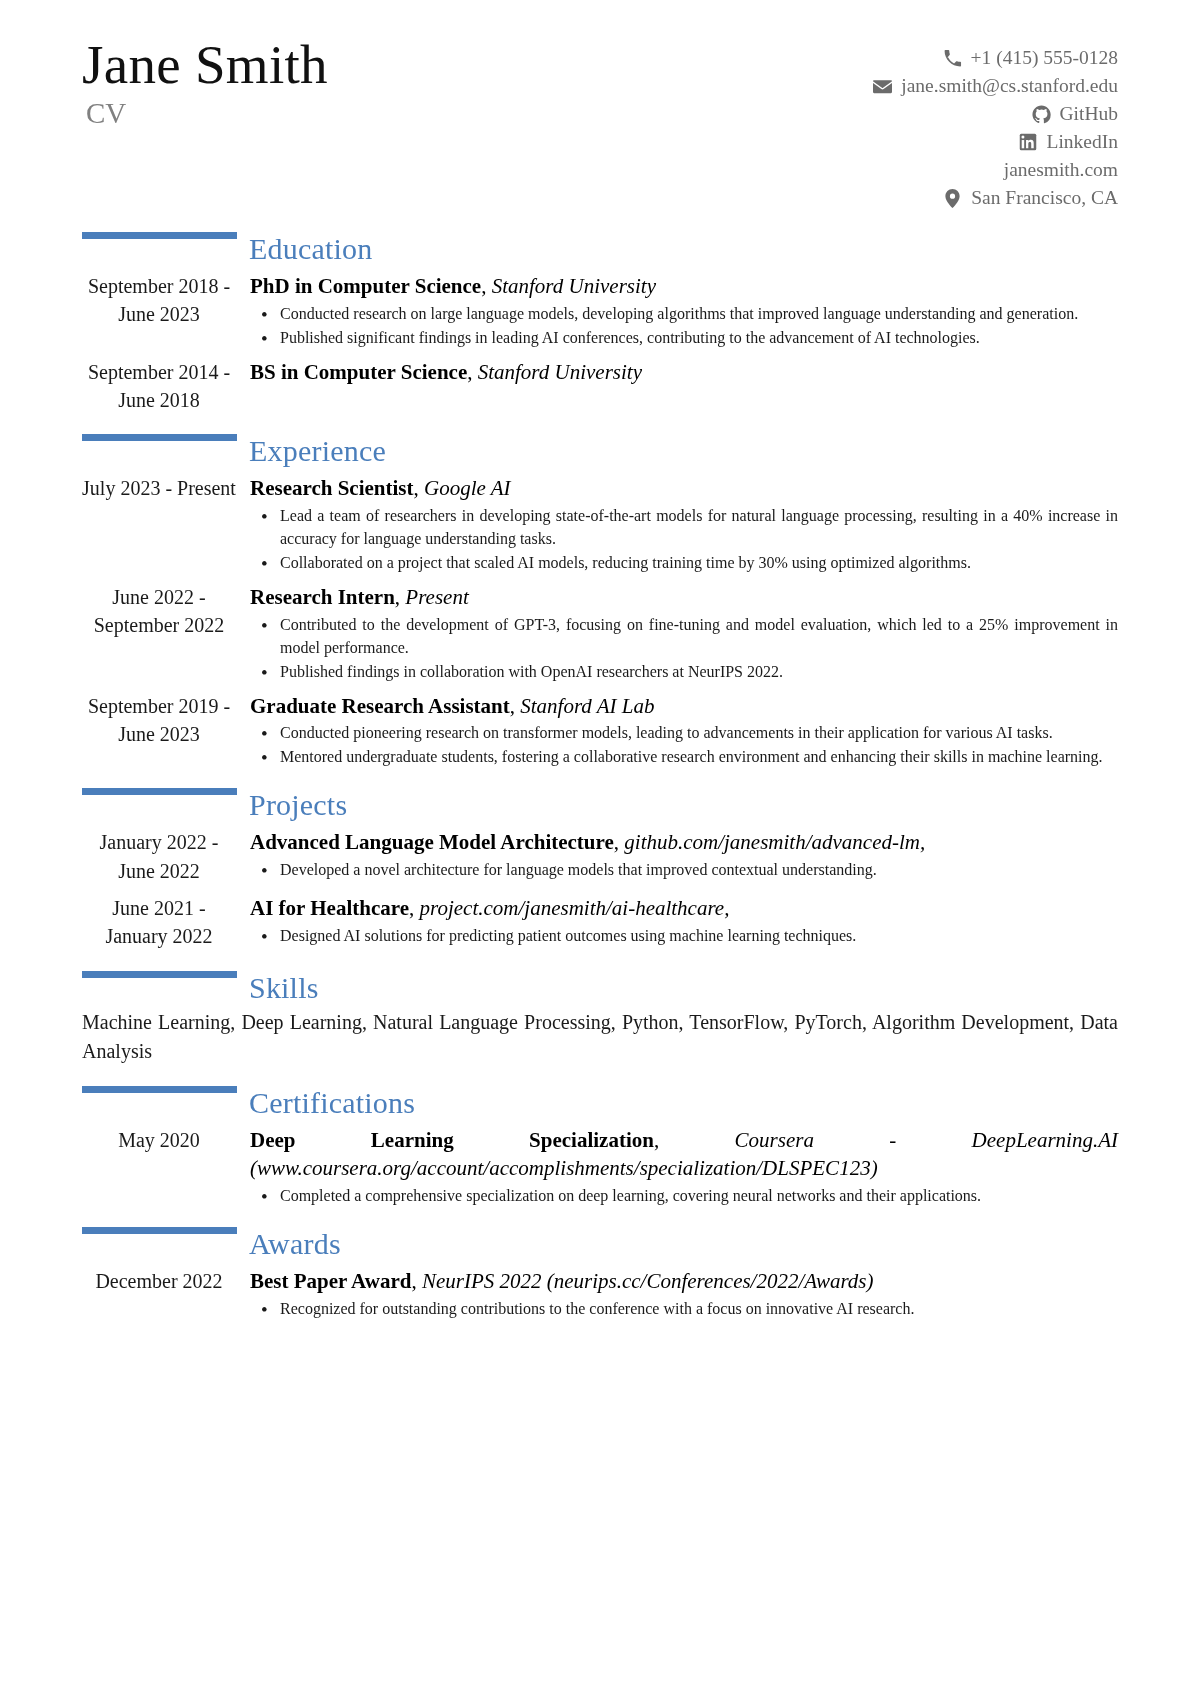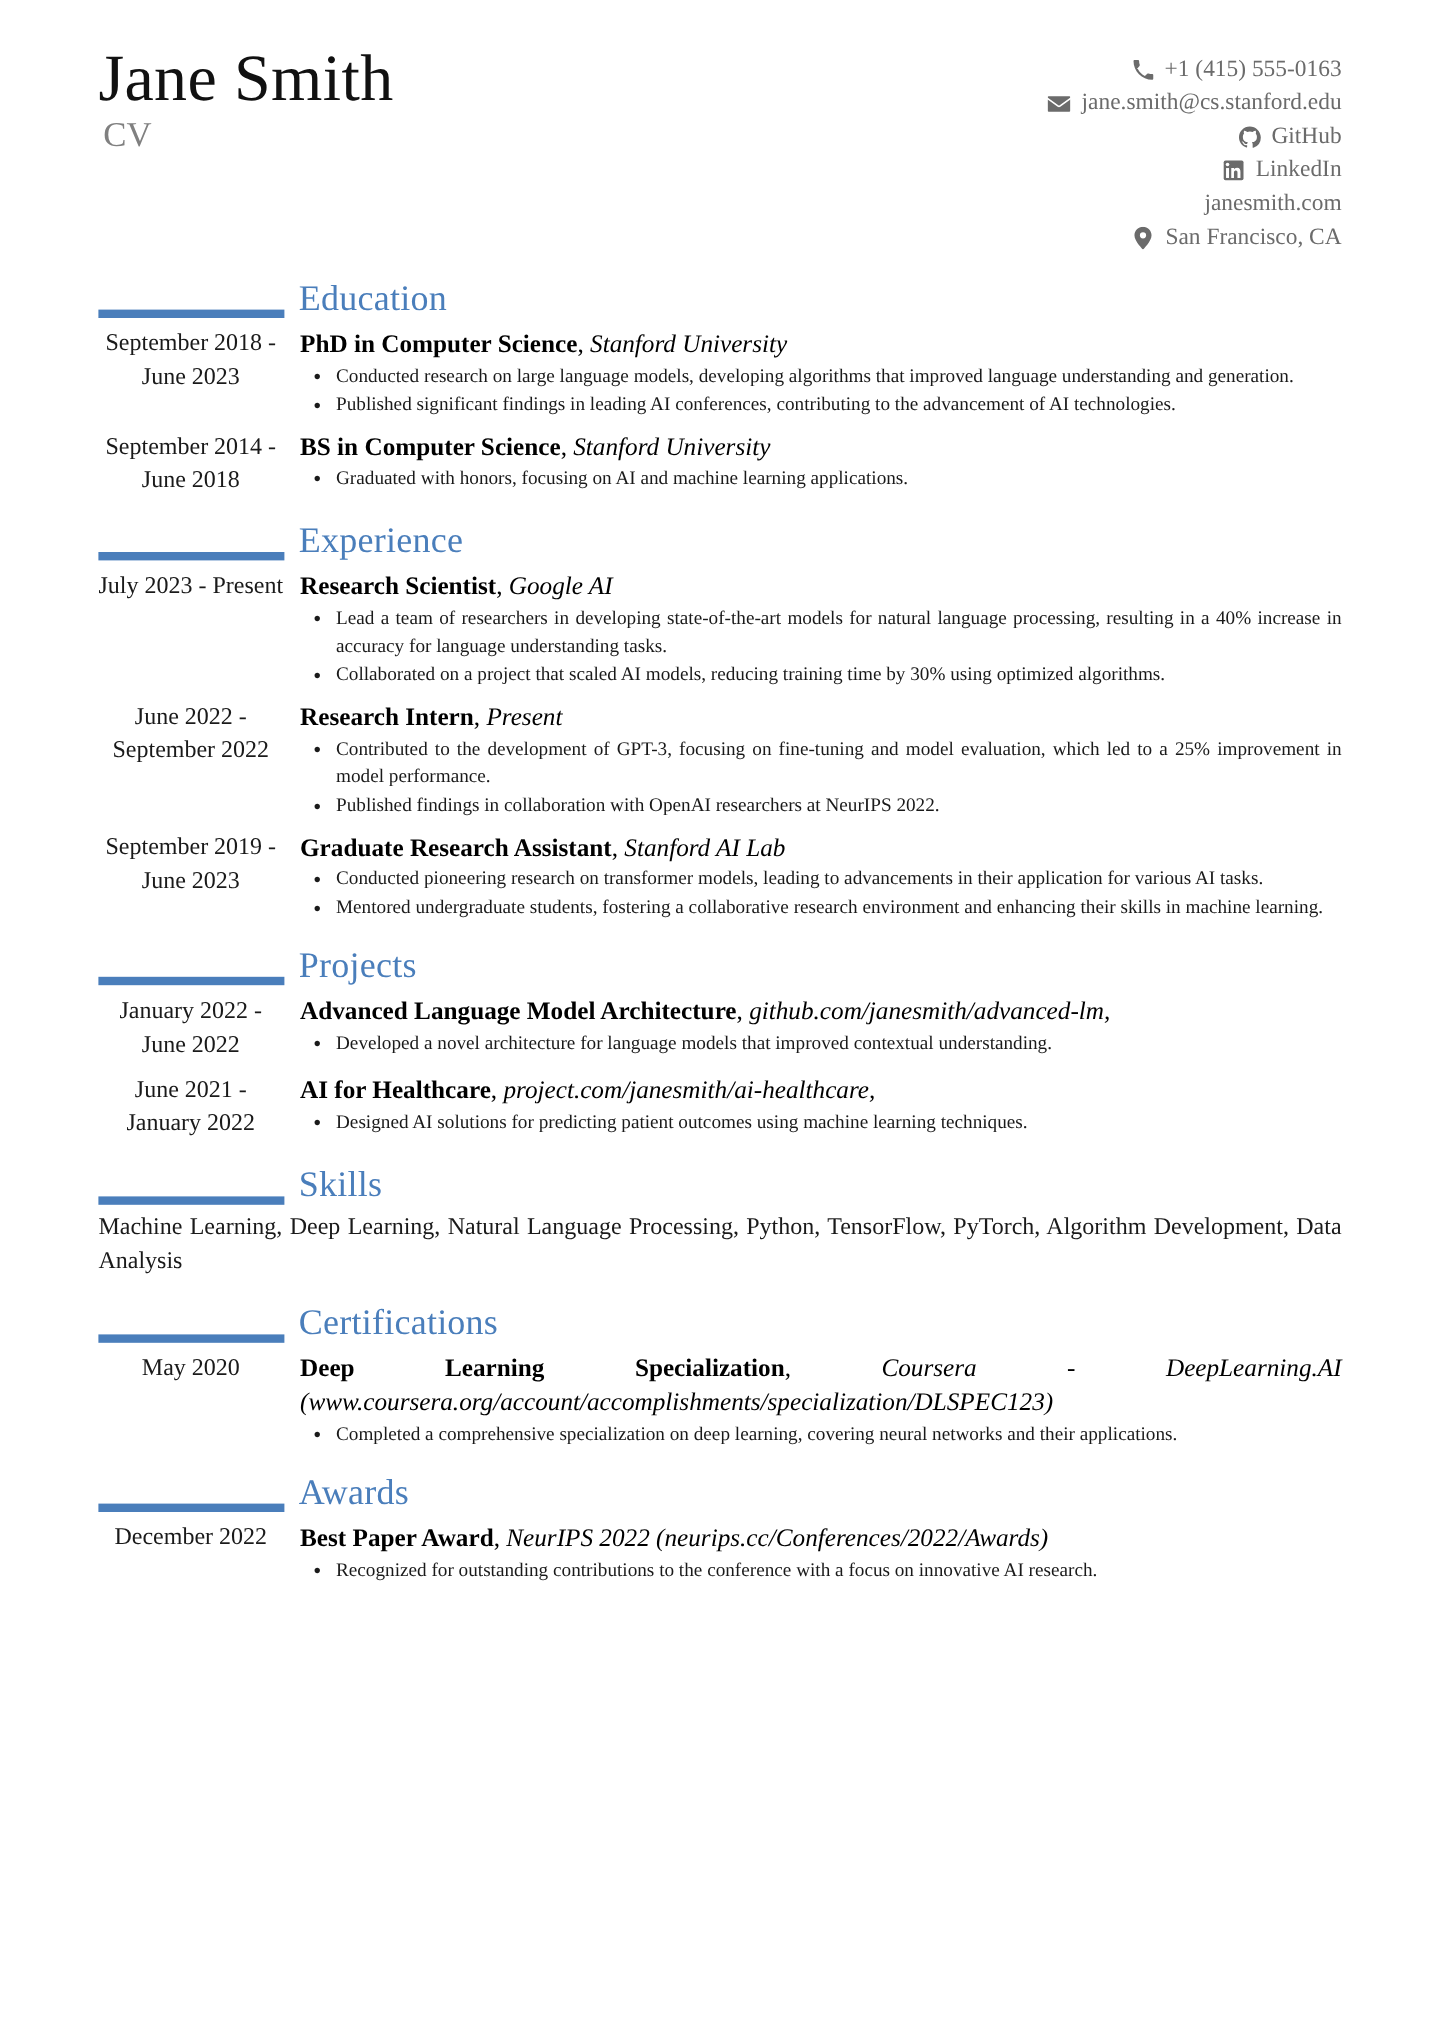--- a/index.html
+++ b/index.html
@@ -70,21 +70,21 @@
     width: 19px;
     height: 19px;
     flex: 0 0 19px;
   }
   .contact-row .ico svg { display: block; }
   .contact-text { display: inline-block; }
 
   
   .section-head {
     display: flex;
-    align-items: flex-end;
+    align-items: flex-start;
     margin-top: 20px;
     margin-bottom: 2px;
   }
   .section-rule {
     width: 155px;
     height: 7px;
     background: #4a7ebb;
     flex: 0 0 155px;
     margin-right: 12px;
   }
@@ -172,21 +172,21 @@
       <div class="name">Jane Smith</div>
       <div class="tagline">CV</div>
     </div>
     <div class="contact" id="contact-block">
         <div class="contact-row">
           <span class="ico">
             <svg width="19" height="19" viewBox="0 0 24 24" fill="#6b6b6b">
               <path d="M6.6 10.8c1.6 3.2 4.2 5.8 7.4 7.4l2.5-2.5c.3-.3.8-.4 1.2-.3 1.3.4 2.7.7 4.1.7.6 0 1 .4 1 1V21c0 .6-.4 1-1 1C10.8 22 2 13.2 2 2.2c0-.6.4-1 1-1h3.9c.6 0 1 .4 1 1 0 1.4.2 2.8.7 4.1.1.4 0 .9-.3 1.2l-2.7 3.3z"></path>
             </svg>
           </span>
-          <span class="contact-text">+1 (415) 555-0163</span>
+          <span class="contact-text">+1 (415) 555-0128</span>
         </div>
         <div class="contact-row">
           <span class="ico">
             <svg width="19" height="15" viewBox="0 0 24 18" fill="#6b6b6b">
               <path d="M1 1h22a1 1 0 0 1 .7 1.7L12.7 10.5a1 1 0 0 1-1.4 0L.3 2.7A1 1 0 0 1 1 1z"></path>
               <path d="M0 4.6l10.6 7.6a2.4 2.4 0 0 0 2.8 0L24 4.6V16a1.4 1.4 0 0 1-1.4 1.4H1.4A1.4 1.4 0 0 1 0 16V4.6z"></path>
             </svg>
           </span>
           <span class="contact-text">jane.smith@cs.stanford.edu</span>
         </div>
@@ -235,23 +235,20 @@
           <ul class="bullets">
             <li>Conducted research on large language models, developing algorithms that improved language understanding and generation.</li>
             <li>Published significant findings in leading AI conferences, contributing to the advancement of AI technologies.</li>
           </ul>
         </div>
       </div>
       <div class="entry">
         <div class="entry-dates">September 2014 - June 2018</div>
         <div class="entry-body">
           <div class="entry-title-line"><span class="t-main">BS in Computer Science</span><span>, </span><span class="t-sub">Stanford University</span></div>
-          <ul class="bullets">
-            <li>Graduated with honors, focusing on AI and machine learning applications.</li>
-          </ul>
         </div>
       </div>
       <div class="section-head">
         <span class="section-rule"></span>
         <span class="section-title">Experience</span>
       </div>
       <div class="entry tight">
         <div class="entry-dates">July 2023 - Present</div>
         <div class="entry-body">
           <div class="entry-title-line"><span class="t-main">Research Scientist</span><span>, </span><span class="t-sub">Google AI</span></div>

